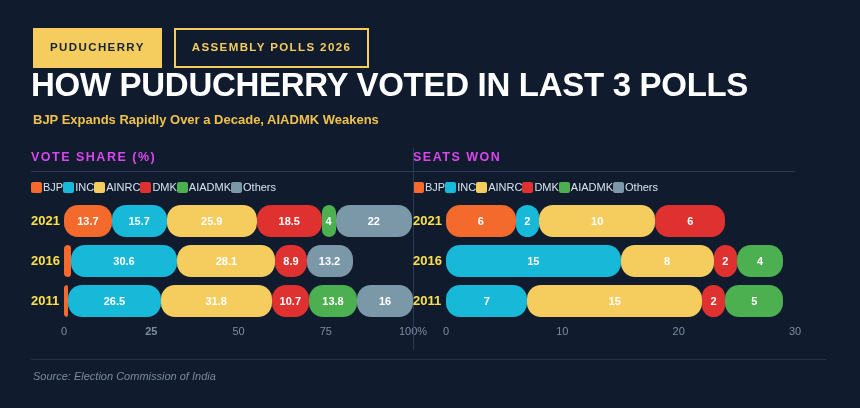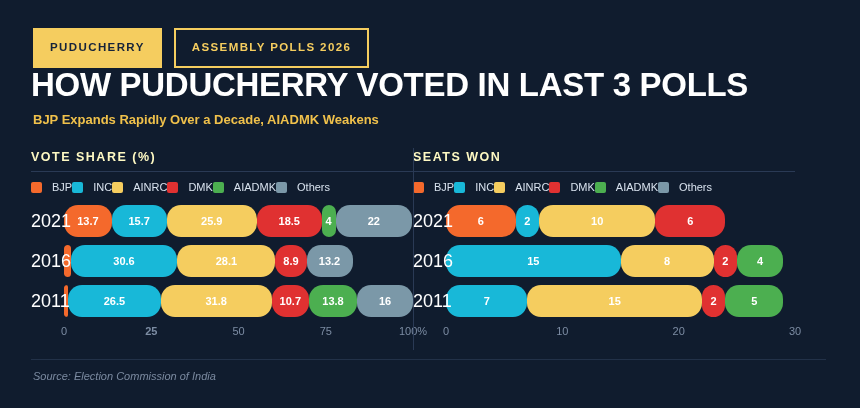--- a/index.html
+++ b/index.html
@@ -85,21 +85,21 @@
     position: absolute;
     left: 0; top: -2px;
     width: 1px; height: 202px;
     background: #2a3a55;
   }
 
   .panel-title {
     font-size: 12.5px;
     font-weight: bold;
     letter-spacing: 1.5px;
-    color: #fef9c3;
+    color: #d946ef;
     margin-bottom: 7px;
   }
   .panel-rule {
     height: 1px;
     background: #2a3a55;
     margin-bottom: 9px;
   }
 
   .legend {
     display: flex;
@@ -109,39 +109,39 @@
     height: 13px;
     margin-bottom: 11px;
   }
   .legend-item { display: flex; align-items: center; }
   .legend-swatch {
     width: 11px; height: 11px;
     border-radius: 2px;
     margin-right: 1px;
     flex: 0 0 auto;
   }
-  .legend-label { line-height: 1; margin-left: 9px; }
+  .legend-label { line-height: 1; }
 
   
   .chart { position: relative; }
 
   .row {
     position: relative;
     height: 32px;
     margin-bottom: 8px;
   }
   .row-label {
     position: absolute;
     left: 0;
     top: 0;
     height: 32px;
     line-height: 32px;
-    font-size: 18px;
-    font-weight: normal;
-    color: #ffffff;
+    font-size: 13px;
+    font-weight: bold;
+    color: #fde047;
     z-index: 3;
     pointer-events: none;
   }
   .bar {
     position: absolute;
     left: 33px;
     right: 0;
     top: 0;
     height: 32px;
     display: flex;

